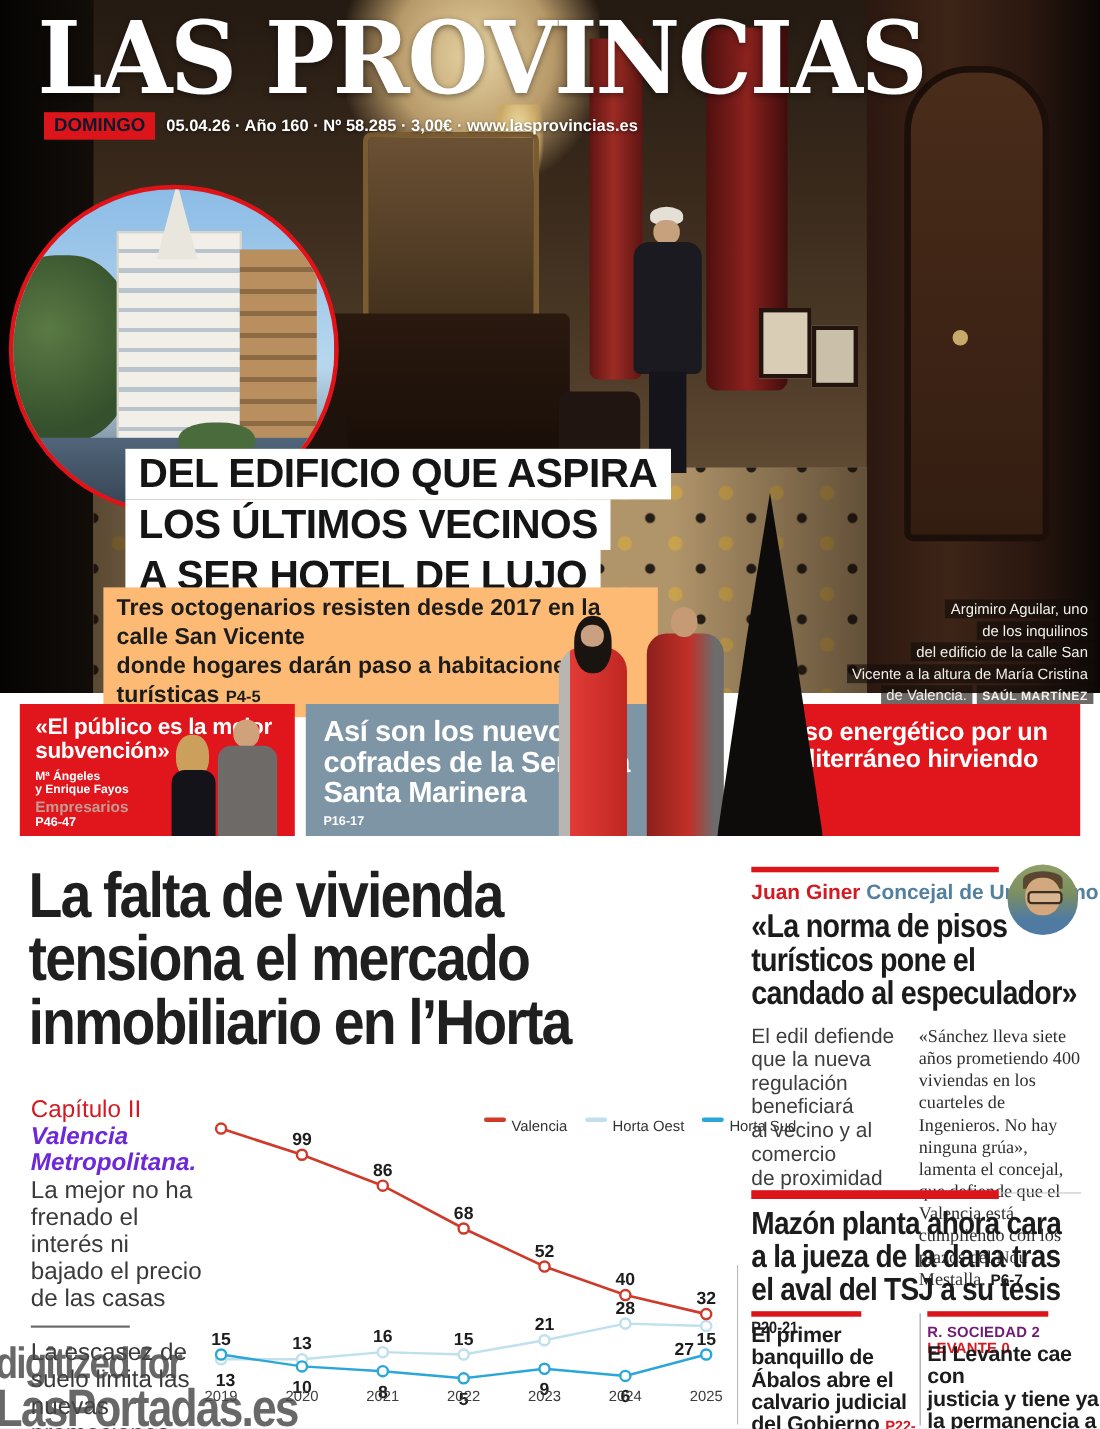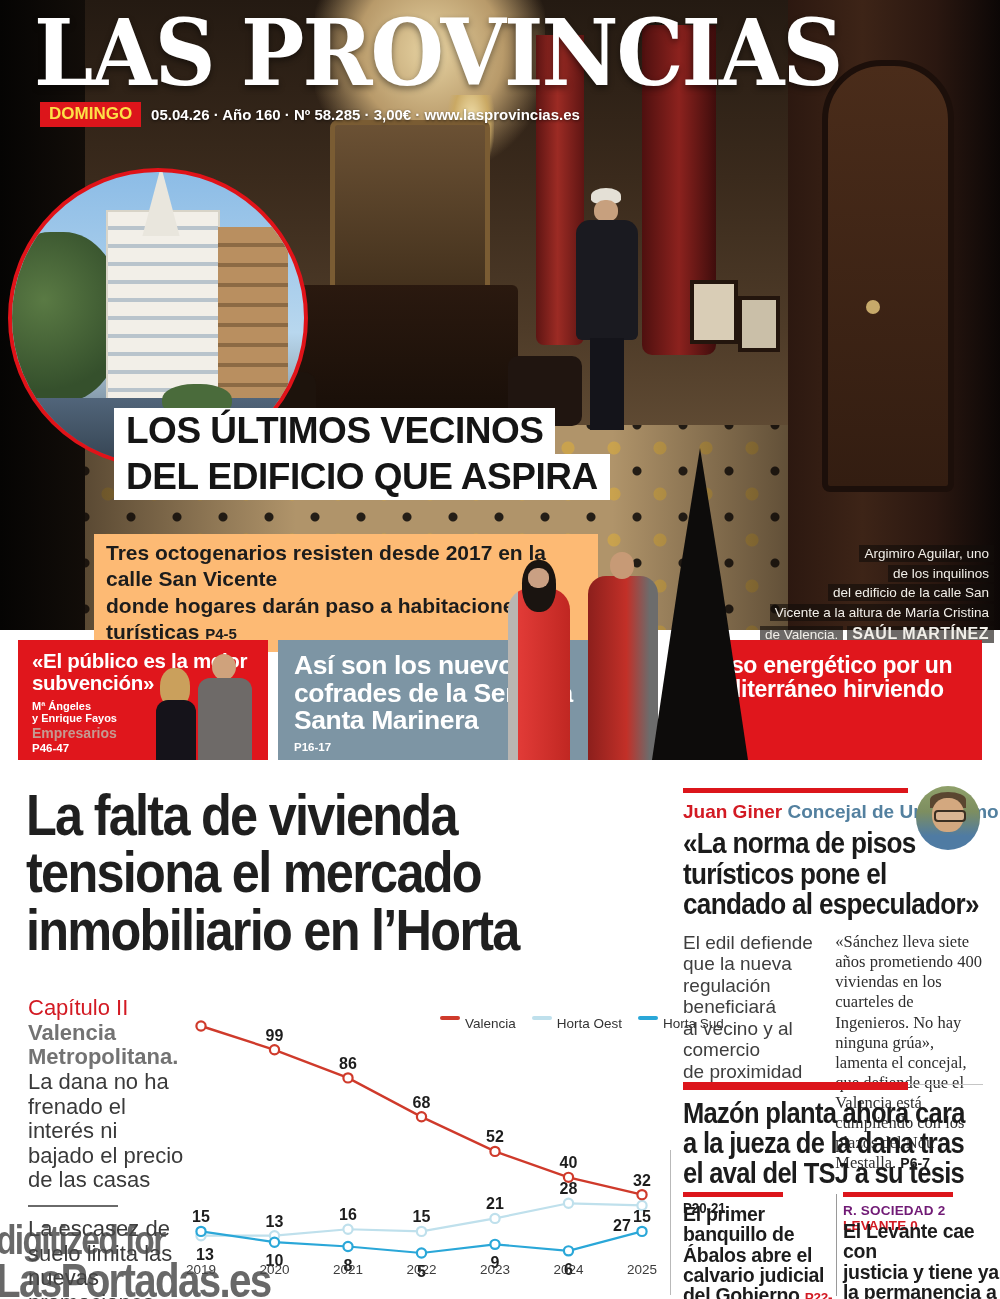--- a/index.html
+++ b/index.html
@@ -32,21 +32,21 @@
   .man-body{left:576px;top:220px;width:62px;height:120px;border-radius:14px 14px 6px 6px;background:#1a1a20;}
   .man-legs{left:590px;top:338px;width:34px;height:92px;background:#14141a;}
   .chair-1{left:196px;top:372px;width:120px;height:80px;border-radius:12px;background:#1d130c;}
   .chair-2{left:508px;top:356px;width:74px;height:70px;border-radius:10px;background:#201510;}
 
   
   .masthead{left:34px;top:8px;width:930px;color:#fff;font-family:"DejaVu Serif",serif;font-weight:bold;
             font-size:86px;line-height:1.0;letter-spacing:-2px;transform:scale(.98,1.06);transform-origin:left top;
             text-shadow:0 2px 6px rgba(0,0,0,.45);}
   .datebar{left:40px;top:102px;display:flex;align-items:center;gap:10px;}
-  .day-badge{background:#dc151b;color:#fde047;font-weight:bold;font-size:17px;padding:2px 9px 3px;}
+  .day-badge{background:#dc151b;color:#0f172a;font-weight:bold;font-size:17px;padding:2px 9px 3px;}
   .dateline{color:#fff;font-size:15px;font-weight:bold;text-shadow:0 1px 3px rgba(0,0,0,.6);}
 
   
   .inset{left:8px;top:168px;width:292px;height:292px;border-radius:50%;border:4px solid #e01319;
          overflow:hidden;background:linear-gradient(180deg,#8cbce6 0%,#b8d7ee 55%,#9db4c4 70%,#46586a 100%);}
   .in-bldg{position:absolute;left:96px;top:40px;width:110px;height:190px;background:
            repeating-linear-gradient(180deg,#f2efe8 0 14px,#b9c4cc 14px 18px);box-shadow:0 0 0 2px #d8d4c8;}
   .in-spire{position:absolute;left:118px;top:-6px;width:62px;height:70px;background:#e9e6dd;
             clip-path:polygon(50% 0,80% 100%,20% 100%);}
   .in-bldg-r{position:absolute;left:206px;top:55px;width:70px;height:180px;background:
@@ -58,21 +58,21 @@
 
   
   .lead-hl{left:114px;top:408px;}
   .lead-hl .hl-line{display:table;background:#fff;color:#151515;font-weight:800;font-size:37px;
                     letter-spacing:-.5px;line-height:1.0;padding:4px 12px 5px;margin-bottom:0;}
   .subhead{left:94px;top:534px;background:#fdba74;color:#1c1c1c;font-weight:bold;font-size:21px;
            line-height:1.25;padding:6px 12px 7px;max-width:480px;}
   .subhead b{color:#1c1c1c;font-size:15px;}
   .caption{right:6px;top:544px;width:250px;text-align:right;font-size:13.5px;line-height:1.45;color:#f2efe9;}
   .caption span{background:rgba(18,13,10,.62);padding:1px 5px;-webkit-box-decoration-break:clone;box-decoration-break:clone;}
-  .caption b{font-size:16px;letter-spacing:.5px;}
+  .caption b{font-size:11px;letter-spacing:.5px;}
 
   
   .tz{top:640px;height:120px;color:#fff;overflow:visible;}
   .tz-red1{left:18px;width:250px;background:#e0161c;padding:10px 0 0 14px;box-sizing:border-box;height:120px;}
   .tz-red1 .tz-h{font-weight:800;font-size:20.5px;line-height:1.05;letter-spacing:-.3px;}
   .tz-names{margin-top:7px;font-weight:800;font-size:11px;line-height:1.12;}
   .tz-role{font-weight:800;font-size:14px;color:#c59a91;line-height:1.15;}
   .tz-page{font-weight:800;font-size:11.5px;margin-top:1px;}
   .tz-slate{left:278px;width:374px;background:#7d95a4;padding:12px 0 0 16px;box-sizing:border-box;height:120px;}
   .tz-slate .tz-h{font-weight:800;font-size:26.5px;line-height:1.04;letter-spacing:-.4px;}
@@ -93,21 +93,21 @@
   .fig-man-head{left:610px;top:552px;width:24px;height:27px;border-radius:48%;background:#c79a76;}
   .fig-man-robe{left:588px;top:576px;width:70px;height:184px;border-radius:18px 18px 0 0;background:linear-gradient(90deg,#8c1f1c,#c23028 55%,#6c6c6c 88%);}
   .fig-penitent{left:652px;top:448px;width:96px;height:312px;background:#0d0c0b;
                 clip-path:polygon(50% 0,72% 42%,100% 100%,0 100%,28% 42%);}
 
   
   .main-hl{left:26px;top:786px;width:740px;color:#1f1f1f;font-weight:800;font-size:58px;
            line-height:.99;letter-spacing:-2px;transform:scaleX(.87);transform-origin:left top;}
   .kicker{left:28px;top:996px;width:156px;font-size:22px;line-height:1.12;}
   .kicker .k1{color:#d31a23;text-align:right;}
-  .kicker .k2{color:#737373;font-weight:800;}
+  .kicker .k2{color:#6d28d9;font-weight:800;font-style:italic;}
   .kicker .body{color:#3a3a3a;}
   .kick-div{border:none;border-top:2px solid #6a6a6a;width:90px;margin:12px 0 10px;}
   .para{color:#3a3a3a;font-size:22px;line-height:1.12;}
 
   
   .chart-title{left:262px;top:997px;width:420px;font-weight:bold;font-size:15px;color:#222;}
   .chart-legend{left:440px;top:1016px;display:flex;gap:16px;font-size:13.5px;color:#333;align-items:center;}
   .lg-item{display:flex;align-items:flex-start;gap:5px;}
   .lg-dash{display:inline-block;width:20px;height:3.5px;border-radius:2px;}
   .chart-svg{left:176px;top:1018px;}
@@ -187,22 +187,23 @@
   <div class="abs inset">
     <div class="in-tree"></div>
     <div class="in-bldg"></div>
     <div class="in-spire"></div>
     <div class="in-bldg-r"></div>
     <div class="in-street"></div>
     <div class="in-bush"></div>
   </div>
 
   <div class="abs lead-hl">
+    <div class="hl-line">DEL EDIFICIO QUE ASPIRA</div>
     <div class="hl-line">LOS ÚLTIMOS VECINOS</div>
-    <div class="hl-line">DEL EDIFICIO QUE ASPIRA</div>
+    <div class="hl-line">A SER HOTEL DE LUJO</div>
   </div>
   <div class="abs subhead prewrap"><span>Tres octogenarios resisten desde 2017 en la calle San Vicente
 donde hogares darán paso a habitaciones turísticas</span> <b>P4-5</b></div>
 
   <div class="abs caption prewrap"><span>Argimiro Aguilar, uno
 de los inquilinos
 del edificio de la calle San
 Vicente a la altura de María Cristina
 de Valencia.</span> <span><b>SAÚL MARTÍNEZ</b></span></div>
 
@@ -236,21 +237,21 @@
   <div class="abs fig-man-head"></div>
   <div class="abs fig-penitent"></div>
 
   <div class="abs main-hl prewrap">La falta de vivienda
 tensiona el mercado
 inmobiliario en l’Horta</div>
 
   <div class="abs kicker">
     <div><span class="k1">Capítulo II</span></div>
     <div class="k2">Valencia Metropolitana.</div>
-    <div class="body">La dana no ha frenado el interés ni bajado el precio de las casas</div>
+    <div class="body">La mejor no ha frenado el interés ni bajado el precio de las casas</div>
     <hr class="kick-div">
     <div class="para">La escasez de suelo limita las nuevas promociones</div>
 
   </div>
 
   <div class="abs chart-legend" id="chart-legend">
       <span class="lg-item">
         <span class="lg-dash" style="background: rgb(207, 58, 43);"></span>
         <span>Valencia</span>
       </span>

